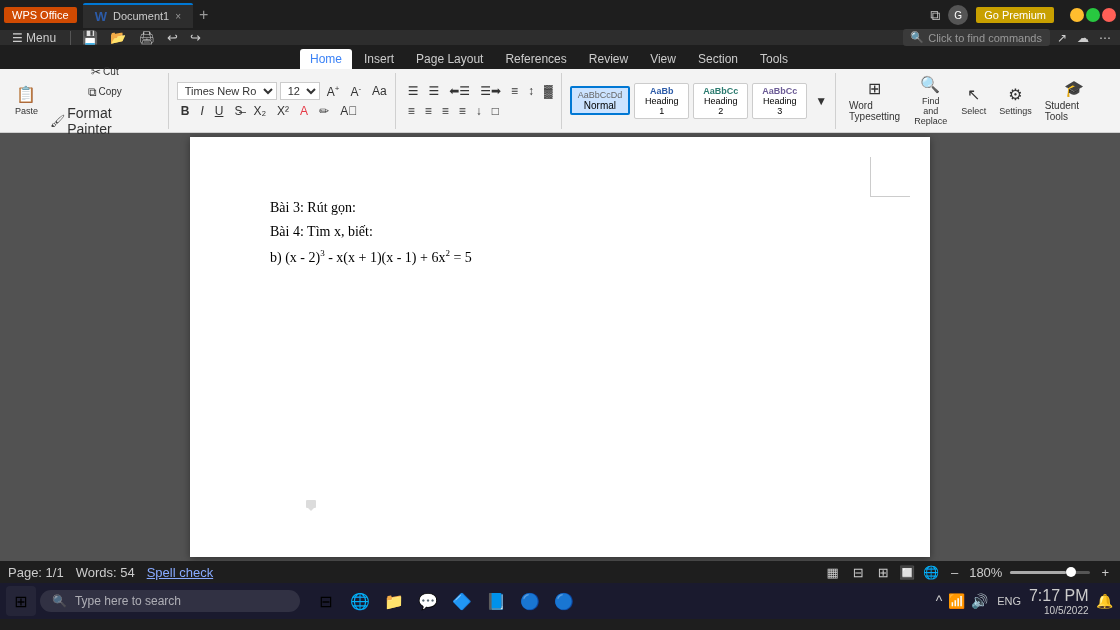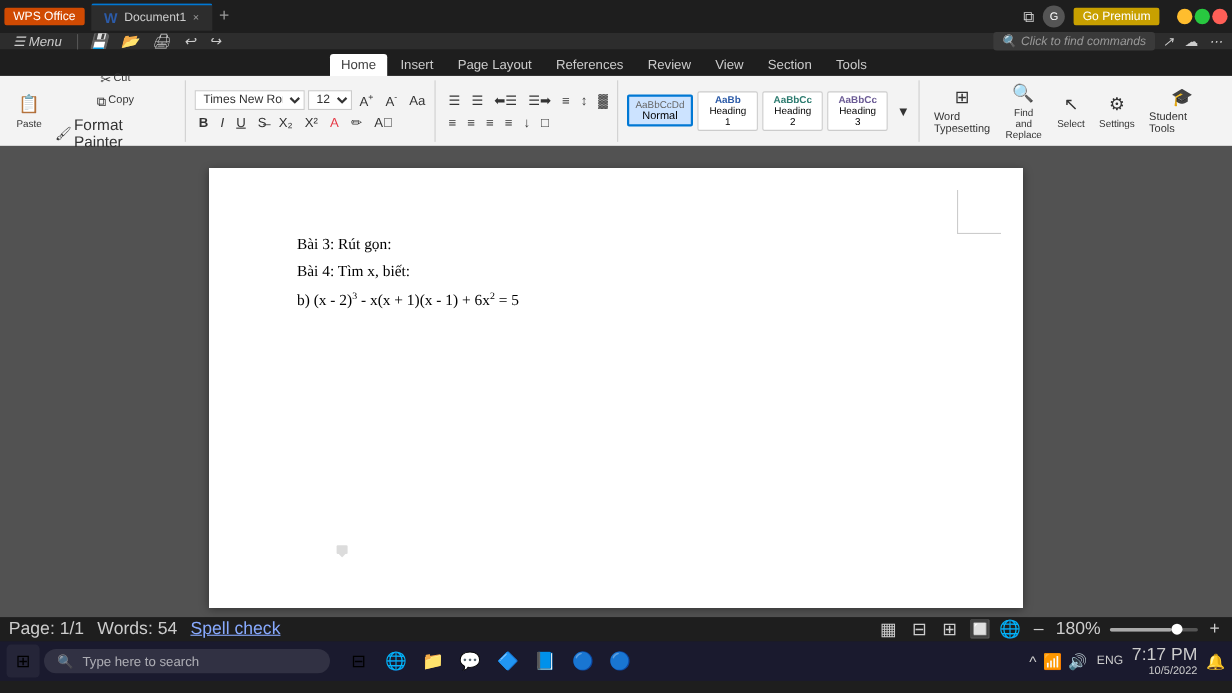--- a/index.html
+++ b/index.html
@@ -51,21 +51,20 @@
     
     .menu-bar {
       height: 15px;
       background: #2d2d2d;
       display: flex;
       align-items: center;
       padding: 0 6px;
       gap: 4px;
       font-size: 12px;
       color: #ccc;
-      font-style: italic;
     }
     .menu-item { padding: 2px 6px; cursor: pointer; }
     .menu-separator { width: 1px; height: 14px; background: #555; margin: 0 4px; }
     .quick-access { display: flex; gap: 6px; color: #ccc; font-size: 13px; }
     .quick-btn { cursor: pointer; padding: 0 3px; }
     .search-cmd { display: flex; align-items: center; gap: 4px; background: #3a3a3a; border-radius: 3px; padding: 2px 8px; color: #999; font-size: 11px; cursor: pointer; }
 
     
     .ribbon-tabs {
       height: 24px;
@@ -77,21 +76,21 @@
     }
     .ribbon-tab {
       padding: 3px 10px;
       font-size: 12px;
       color: #ccc;
       cursor: pointer;
       border-radius: 3px 3px 0 0;
     }
     .ribbon-tab.active {
       background: #fff;
-      color: #404040;
+      color: #3b82f6;
       font-weight: 500;
     }
 
     
     .ribbon {
       height: 64px;
       background: #f3f3f3;
       display: flex;
       align-items: center;
       padding: 0 6px;
@@ -182,21 +181,21 @@
     }
     .style-preset.active { border: 2px solid #0078d4; background: #e8f0fe; }
 
     
     .doc-area {
       background: #525252;
       height: calc(630px - 30px - 26px - 24px - 64px - 22px - 36px);
       overflow-y: auto;
       display: flex;
       justify-content: center;
-      padding: 20px;
+      padding: 4px;
     }
     .page {
       background: white;
       width: 740px;
       min-height: 400px;
       box-shadow: 0 2px 8px rgba(0,0,0,0.4);
       padding: 60px 80px 60px 80px;
       position: relative;
       font-size: 14px;
       line-height: 1.6;
@@ -207,21 +206,21 @@
 
     sup { font-size: 9px; vertical-align: super; }
 
     
     .status-bar {
       height: 22px;
       background: #1e1e1e;
       display: flex;
       align-items: center;
       padding: 0 8px;
-      font-size: 16px;
+      font-size: 13px;
       color: #ccc;
       gap: 12px;
     }
     .status-right { margin-left: auto; display: flex; align-items: center; gap: 8px; }
     .zoom-slider { width: 80px; height: 3px; background: #555; border-radius: 2px; position: relative; cursor: pointer; }
     .zoom-slider-fill { width: 70%; height: 100%; background: #aaa; border-radius: 2px; }
     .zoom-thumb { position: absolute; top: -4px; left: 70%; width: 10px; height: 10px; background: white; border-radius: 50%; cursor: pointer; }
     .view-btn { cursor: pointer; padding: 0 3px; }
 
     

